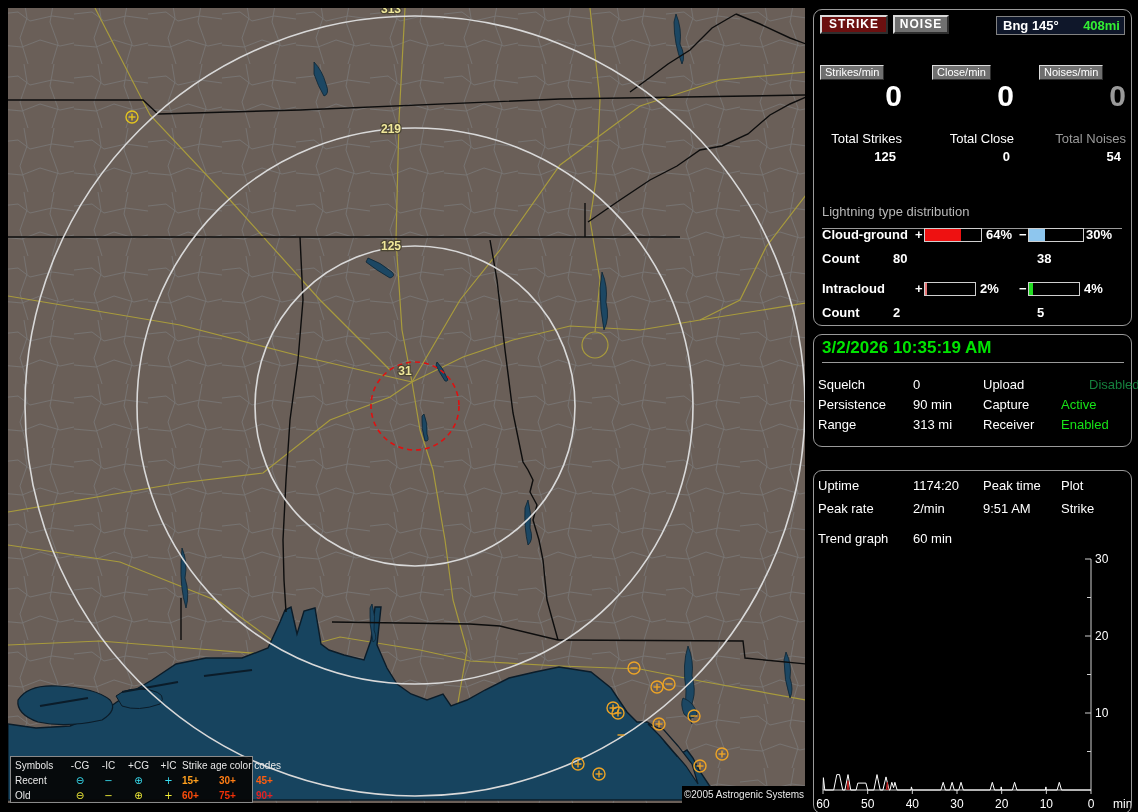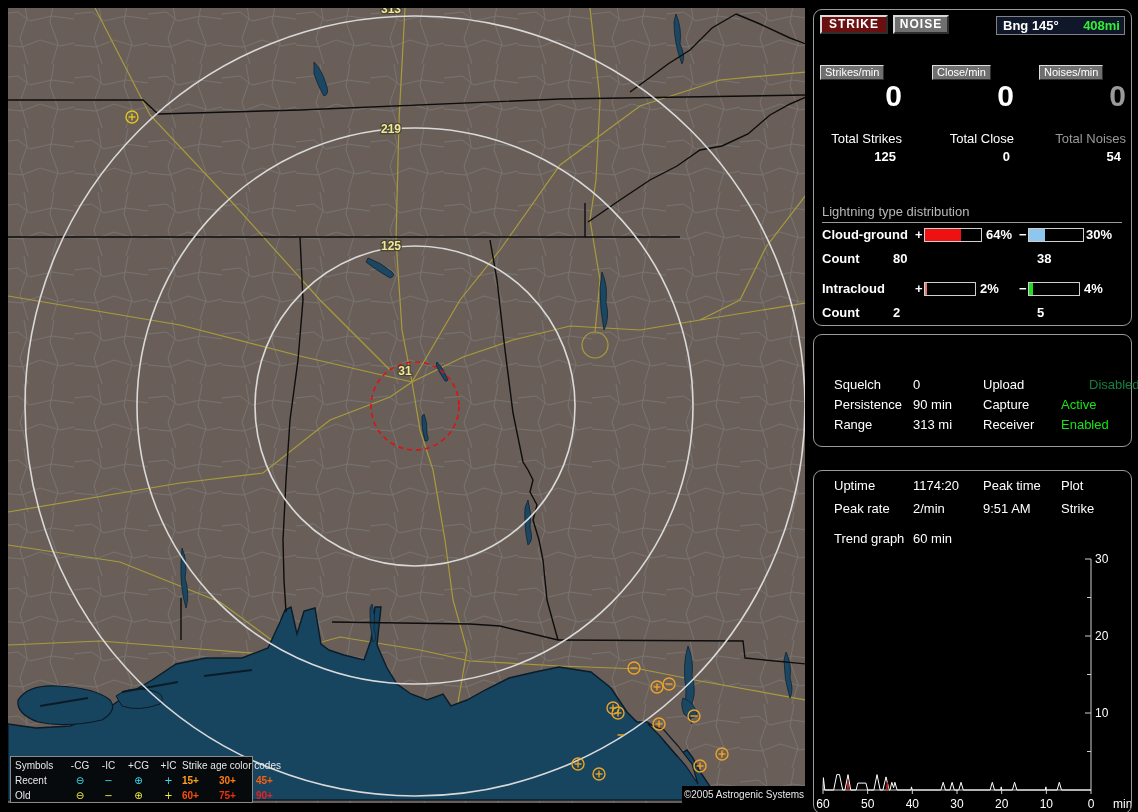--- a/index.html
+++ b/index.html
@@ -39,33 +39,33 @@
   #bng-dist{position:absolute;right:4px;}
   .ccol{position:absolute;text-align:right;}
   .badge{display:inline-block;background:#6f6f6f;color:#fff;font-size:11px;line-height:13px;
          padding:0 4px;border-top:1px solid #dcdcdc;border-left:1px solid #dcdcdc;
          border-bottom:1px solid #2e2e2e;border-right:1px solid #2e2e2e;}
   .bigzero{font-size:30px;font-weight:bold;line-height:32px;}
   .dim{color:#9a9a9a;}
   .totlab{font-size:13px;}
   .totval{font-size:13px;font-weight:bold;}
   #dist-title{position:absolute;left:8px;top:194px;width:300px;color:#b8b8b8;
-              border-bottom:1px solid #9a9a9a;padding-bottom:3px;}
+              border-bottom:1px solid #9a9a9a;padding-bottom:9px;}
   .drow{position:absolute;left:0;width:319px;height:15px;font-weight:bold;}
   .dlabel{position:absolute;left:8px;}
   .dsign{position:absolute;font-weight:bold;}
   .dbar{position:absolute;width:56px;height:12px;top:1px;background:#000;border:1px solid #cfcfcf;}
   .dbar i{display:block;height:100%;}
   .dpct{position:absolute;font-weight:bold;}
   .dcount{position:absolute;font-weight:bold;}
   
   #status-date{position:absolute;left:8px;top:3px;width:302px;font-size:17px;font-weight:bold;
                color:#00e400;border-bottom:1px solid #9a9a9a;padding-bottom:4px;}
   .srow{position:absolute;left:0;width:319px;height:20px;line-height:20px;}
-  .c1{position:absolute;left:20px;}  .c2{position:absolute;left:99px;}
+  .c1{position:absolute;left:4px;}  .c2{position:absolute;left:99px;}
   .c3{position:absolute;left:169px;}.c4{position:absolute;left:247px;}
   #trend-svg{position:absolute;left:0;top:0;}
   text{font-family:"Liberation Sans","DejaVu Sans",sans-serif;}
 </style>
 </head>
 <body>
 
 <div id="map">
   <svg width="797" height="795" viewBox="8 8 797 795">
     <defs>
@@ -314,20 +314,21 @@
     <span class="dpct" style="left:270px;">4%</span>
   </div>
   <div class="drow" style="top:295px;">
     <span class="dlabel">Count</span>
     <span class="dcount" style="left:79px;">2</span>
     <span class="dcount" style="left:223px;">5</span>
   </div>
 </div>
 
 <div class="panel" id="box-status">
+  <div id="status-date">3/2/2026 10:35:19 AM</div>
   <div class="srow" style="top:40px;">
     <span class="c1">Squelch</span>
     <span class="c2">0</span>
     <span class="c3">Upload</span>
     <span class="c4" style="color: #15803d; margin-left: 28px;">Disabled</span>
   </div>
   <div class="srow" style="top:60px;">
     <span class="c1">Persistence</span>
     <span class="c2">90 min</span>
     <span class="c3">Capture</span>

